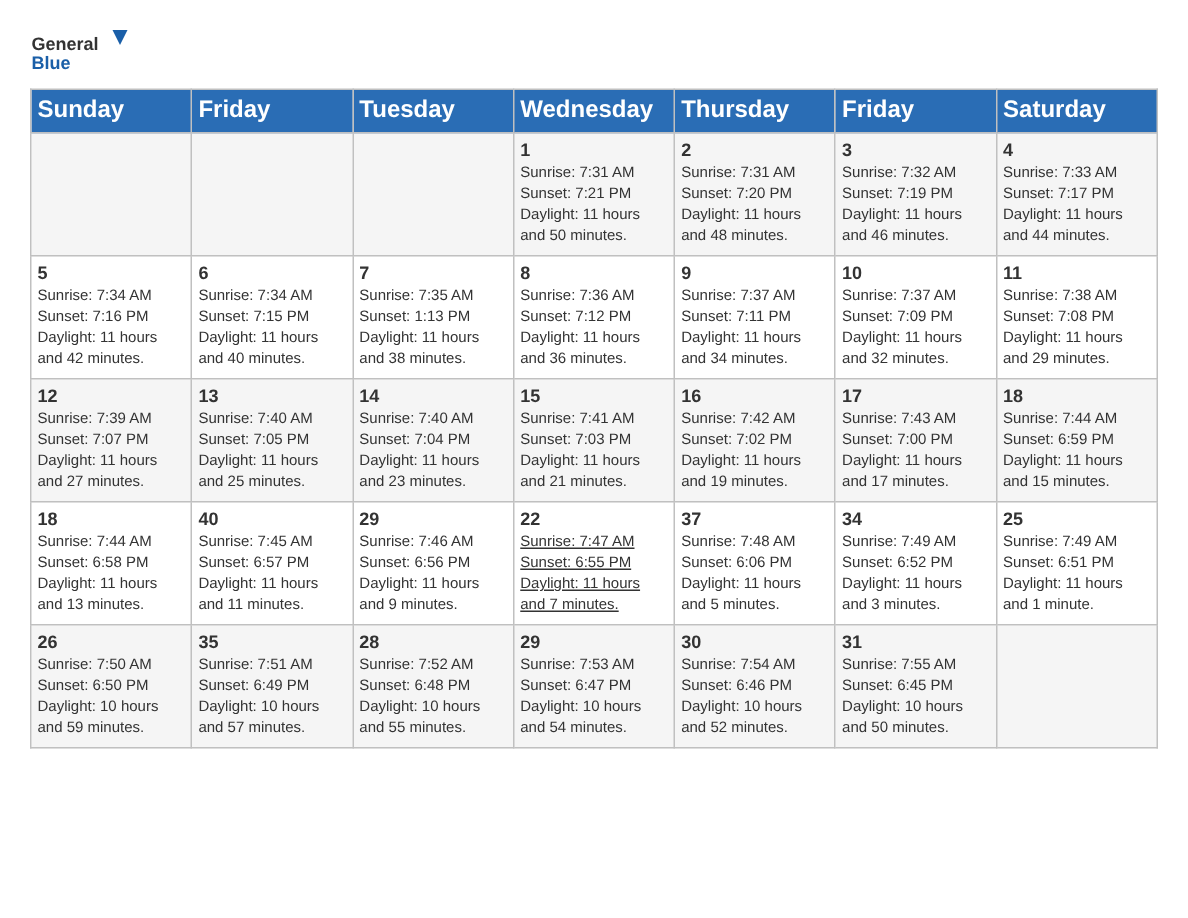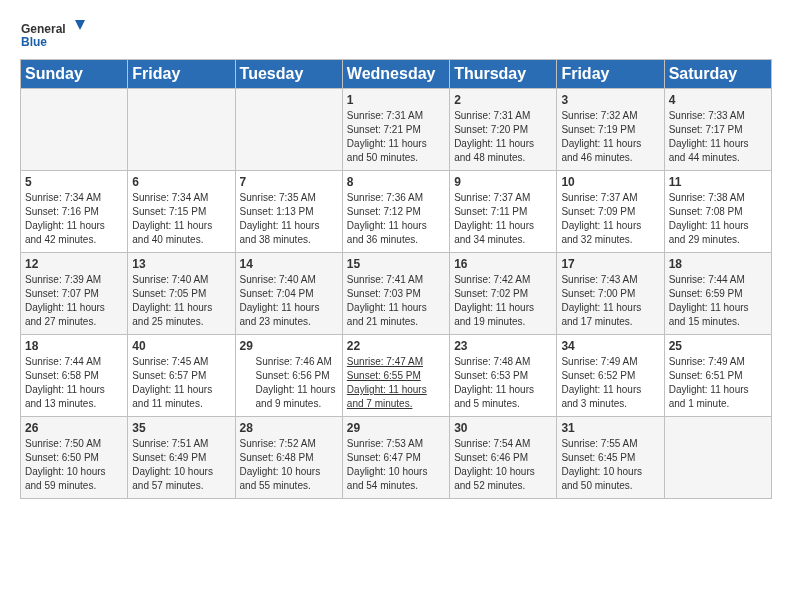--- a/index.html
+++ b/index.html
@@ -260,36 +260,36 @@
           </td>
           <td>
             <span class="day-num">40</span>
             <div class="day-info" style="white-space: pre-line;">Sunrise: 7:45 AM
 Sunset: 6:57 PM
 Daylight: 11 hours
 and 11 minutes.</div>
           </td>
           <td>
             <span class="day-num">29</span>
-            <div class="day-info" style="white-space: pre-line; margin-left: 16px;">Sunrise: 7:46 AM
+            <div class="day-info" style="white-space: pre-line;">Sunrise: 7:46 AM
 Sunset: 6:56 PM
 Daylight: 11 hours
 and 9 minutes.</div>
           </td>
           <td>
             <span class="day-num">22</span>
             <div class="day-info" style="white-space: pre-line; text-decoration: underline;">Sunrise: 7:47 AM
 Sunset: 6:55 PM
 Daylight: 11 hours
 and 7 minutes.</div>
           </td>
           <td>
-            <span class="day-num">23</span>
+            <span class="day-num">37</span>
             <div class="day-info" style="white-space: pre-line;">Sunrise: 7:48 AM
-Sunset: 6:53 PM
+Sunset: 6:06 PM
 Daylight: 11 hours
 and 5 minutes.</div>
           </td>
           <td>
             <span class="day-num">34</span>
             <div class="day-info" style="white-space: pre-line;">Sunrise: 7:49 AM
 Sunset: 6:52 PM
 Daylight: 11 hours
 and 3 minutes.</div>
           </td>

